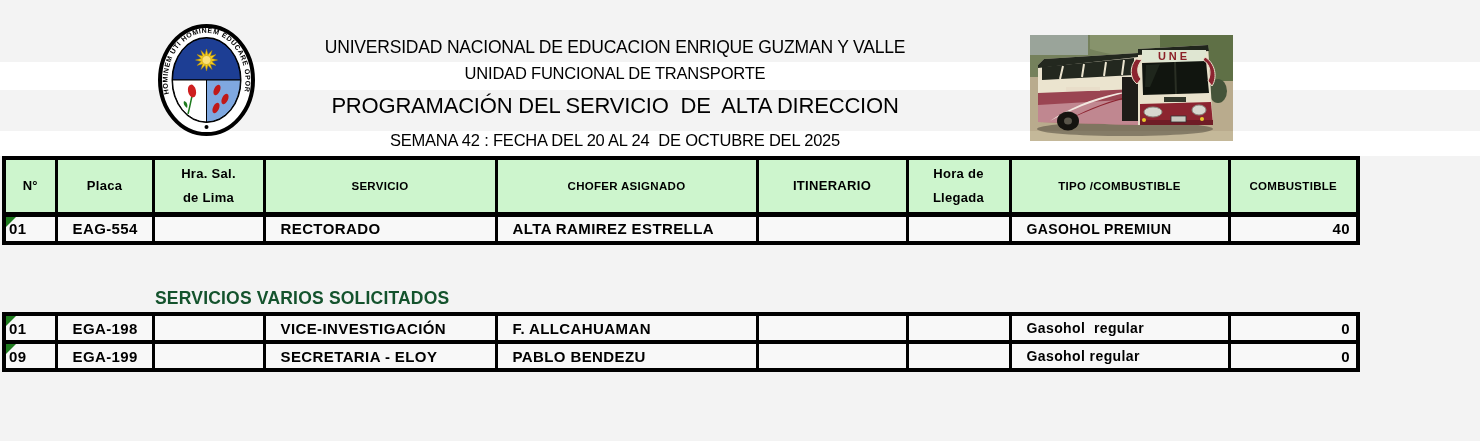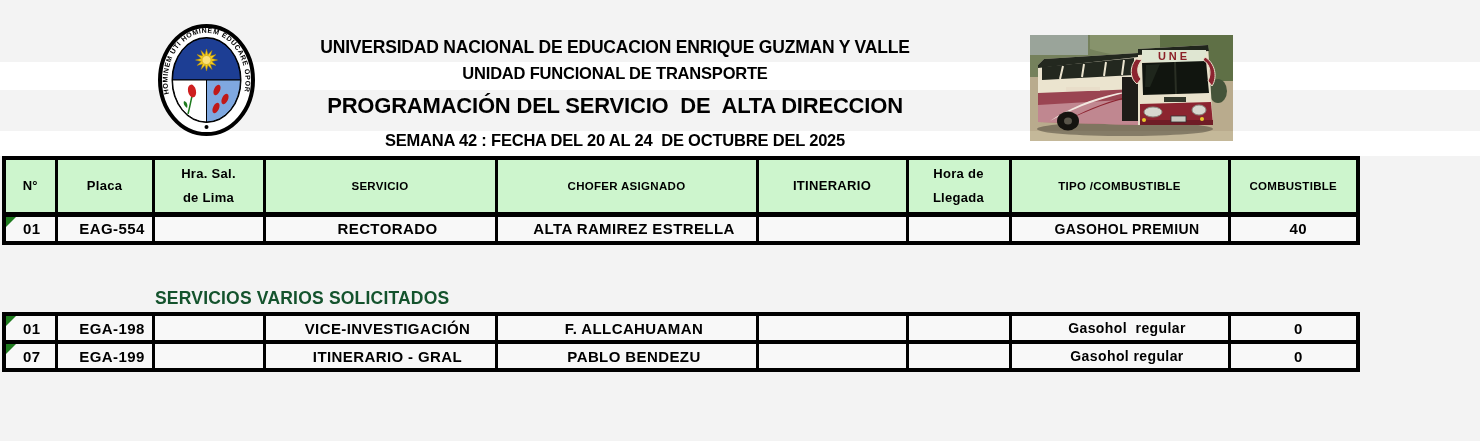--- a/index.html
+++ b/index.html
@@ -10,21 +10,21 @@
     position: relative;
     overflow: hidden;
   }
   .band { position:absolute; left:0; width:1480px; background: var(--band-white, #ffffff); }
   .band1 { top:62px; height:28px; }
   .band2 { top:131px; height:25px; }
 
   .logo-wrap { position:absolute; left:158px; top:24px; width:97px; height:112px; }
 
   .titles { position:absolute; left:150px; top:0; width:930px; text-align:center; color:#000; }
-  .t-line { position:absolute; left:0; width:100%; font-weight:bold; white-space:pre; letter-spacing:-0.2px; }
+  .t-line { position:absolute; left:0; width:100%; font-weight:normal; white-space:pre; letter-spacing:-0.2px; }
   .t1 { top:37px;  font-size:17.5px; }
   .t2 { top:64px;  font-size:16.5px; }
   .t3 { top:93px;  font-size:22px; }
   .t4 { top:131px; font-size:16.5px; }
 
   .bus-wrap { position:absolute; left:1030px; top:35px; width:230px; height:106px; }
 
   table.sched {
     position:absolute; left:2px;
     border-collapse:collapse;
@@ -32,21 +32,20 @@
     width:1354px;
     background: var(--cell-fill, #f8f8f8);
     border:4px solid var(--grid, #000);
   }
   table.upper { top:156px; }
   table.lower { top:312px; }
   .sched th, .sched td {
     border:3px solid var(--grid, #000);
     overflow:hidden;
     color:#000;
-    text-align:center;
   }
   .sched th {
     background: var(--header-fill, #cdf5cd);
     height:56px;
     font-weight:bold;
     text-align:center;
     vertical-align:middle;
     font-size:13px;
     letter-spacing:0.3px;
   }
@@ -61,21 +60,21 @@
     padding-left:15px;
     letter-spacing:0.4px;
     border-top-width:4px;
     border-bottom-width:4px;
     position:relative;
     white-space:pre;
   }
   .lower td { height:28px; }
   td.c-no { padding-left:3px; }
   td.c-tipo { font-size:14px; }
-  td.c-comb { text-align:center; padding-right:6px; padding-left:16px; }
+  td.c-comb { text-align:right; padding-right:6px; padding-left:16px; }
   .flag {
     position:absolute; left:0; top:0;
     width:0; height:0;
     border-top:10px solid var(--flag-green, #1e7b1e);
     border-right:10px solid transparent;
   }
   .section-title {
     position:absolute; left:155px; top:288px;
     font-weight:bold; font-size:17.5px; color:#14532d; letter-spacing:0.2px;
   }
@@ -242,24 +241,24 @@
     <td>EGA-198</td>
     <td></td>
     <td>VICE-INVESTIGACIÓN</td>
     <td>F. ALLCAHUAMAN</td>
     <td></td>
     <td></td>
     <td class="c-tipo">Gasohol  regular</td>
     <td class="c-comb">0</td>
   </tr>
   <tr>
-    <td class="c-no"><span class="flag"></span><span>07</span></td>
+    <td class="c-no"><span class="flag"></span><span>09</span></td>
     <td>EGA-199</td>
     <td></td>
-    <td>ITINERARIO - GRAL</td>
+    <td>SECRETARIA - ELOY</td>
     <td>PABLO BENDEZU</td>
     <td></td>
     <td></td>
     <td class="c-tipo">Gasohol regular</td>
     <td class="c-comb">0</td>
   </tr>
 </tbody>
   </table>
 
 </body></html>

